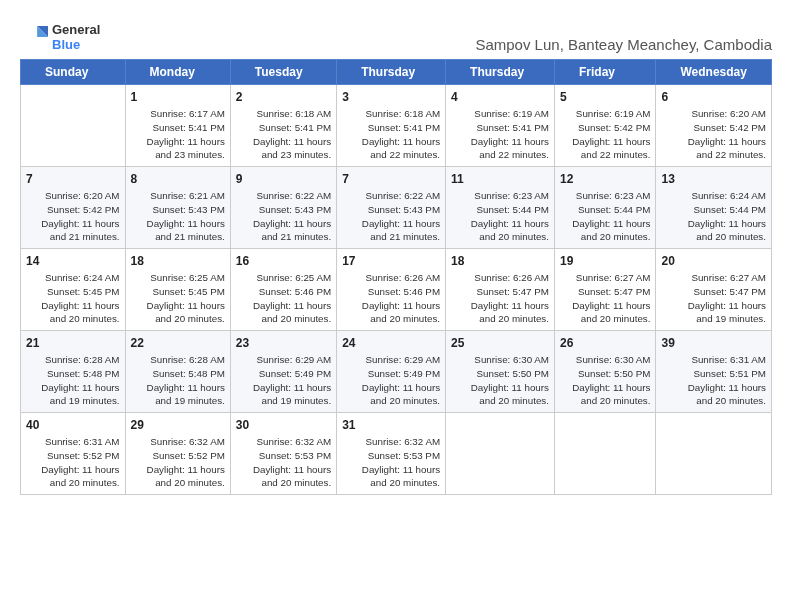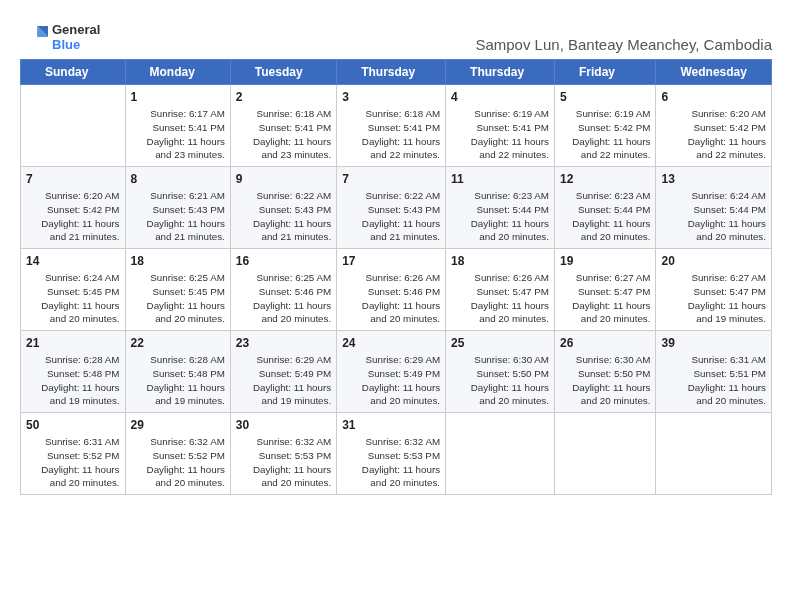--- a/index.html
+++ b/index.html
@@ -322,21 +322,21 @@
           <td>
             <div class="day-num">39</div>
             <div class="day-info" style="white-space: pre-line;">Sunrise: 6:31 AM
 Sunset: 5:51 PM
 Daylight: 11 hours
 and 20 minutes.</div>
           </td>
         </tr>
         <tr>
           <td>
-            <div class="day-num">50</div>
+            <div class="day-num">40</div>
             <div class="day-info" style="white-space: pre-line;">Sunrise: 6:31 AM
 Sunset: 5:52 PM
 Daylight: 11 hours
 and 20 minutes.</div>
           </td>
           <td>
             <div class="day-num">29</div>
             <div class="day-info" style="white-space: pre-line;">Sunrise: 6:32 AM
 Sunset: 5:52 PM
 Daylight: 11 hours

